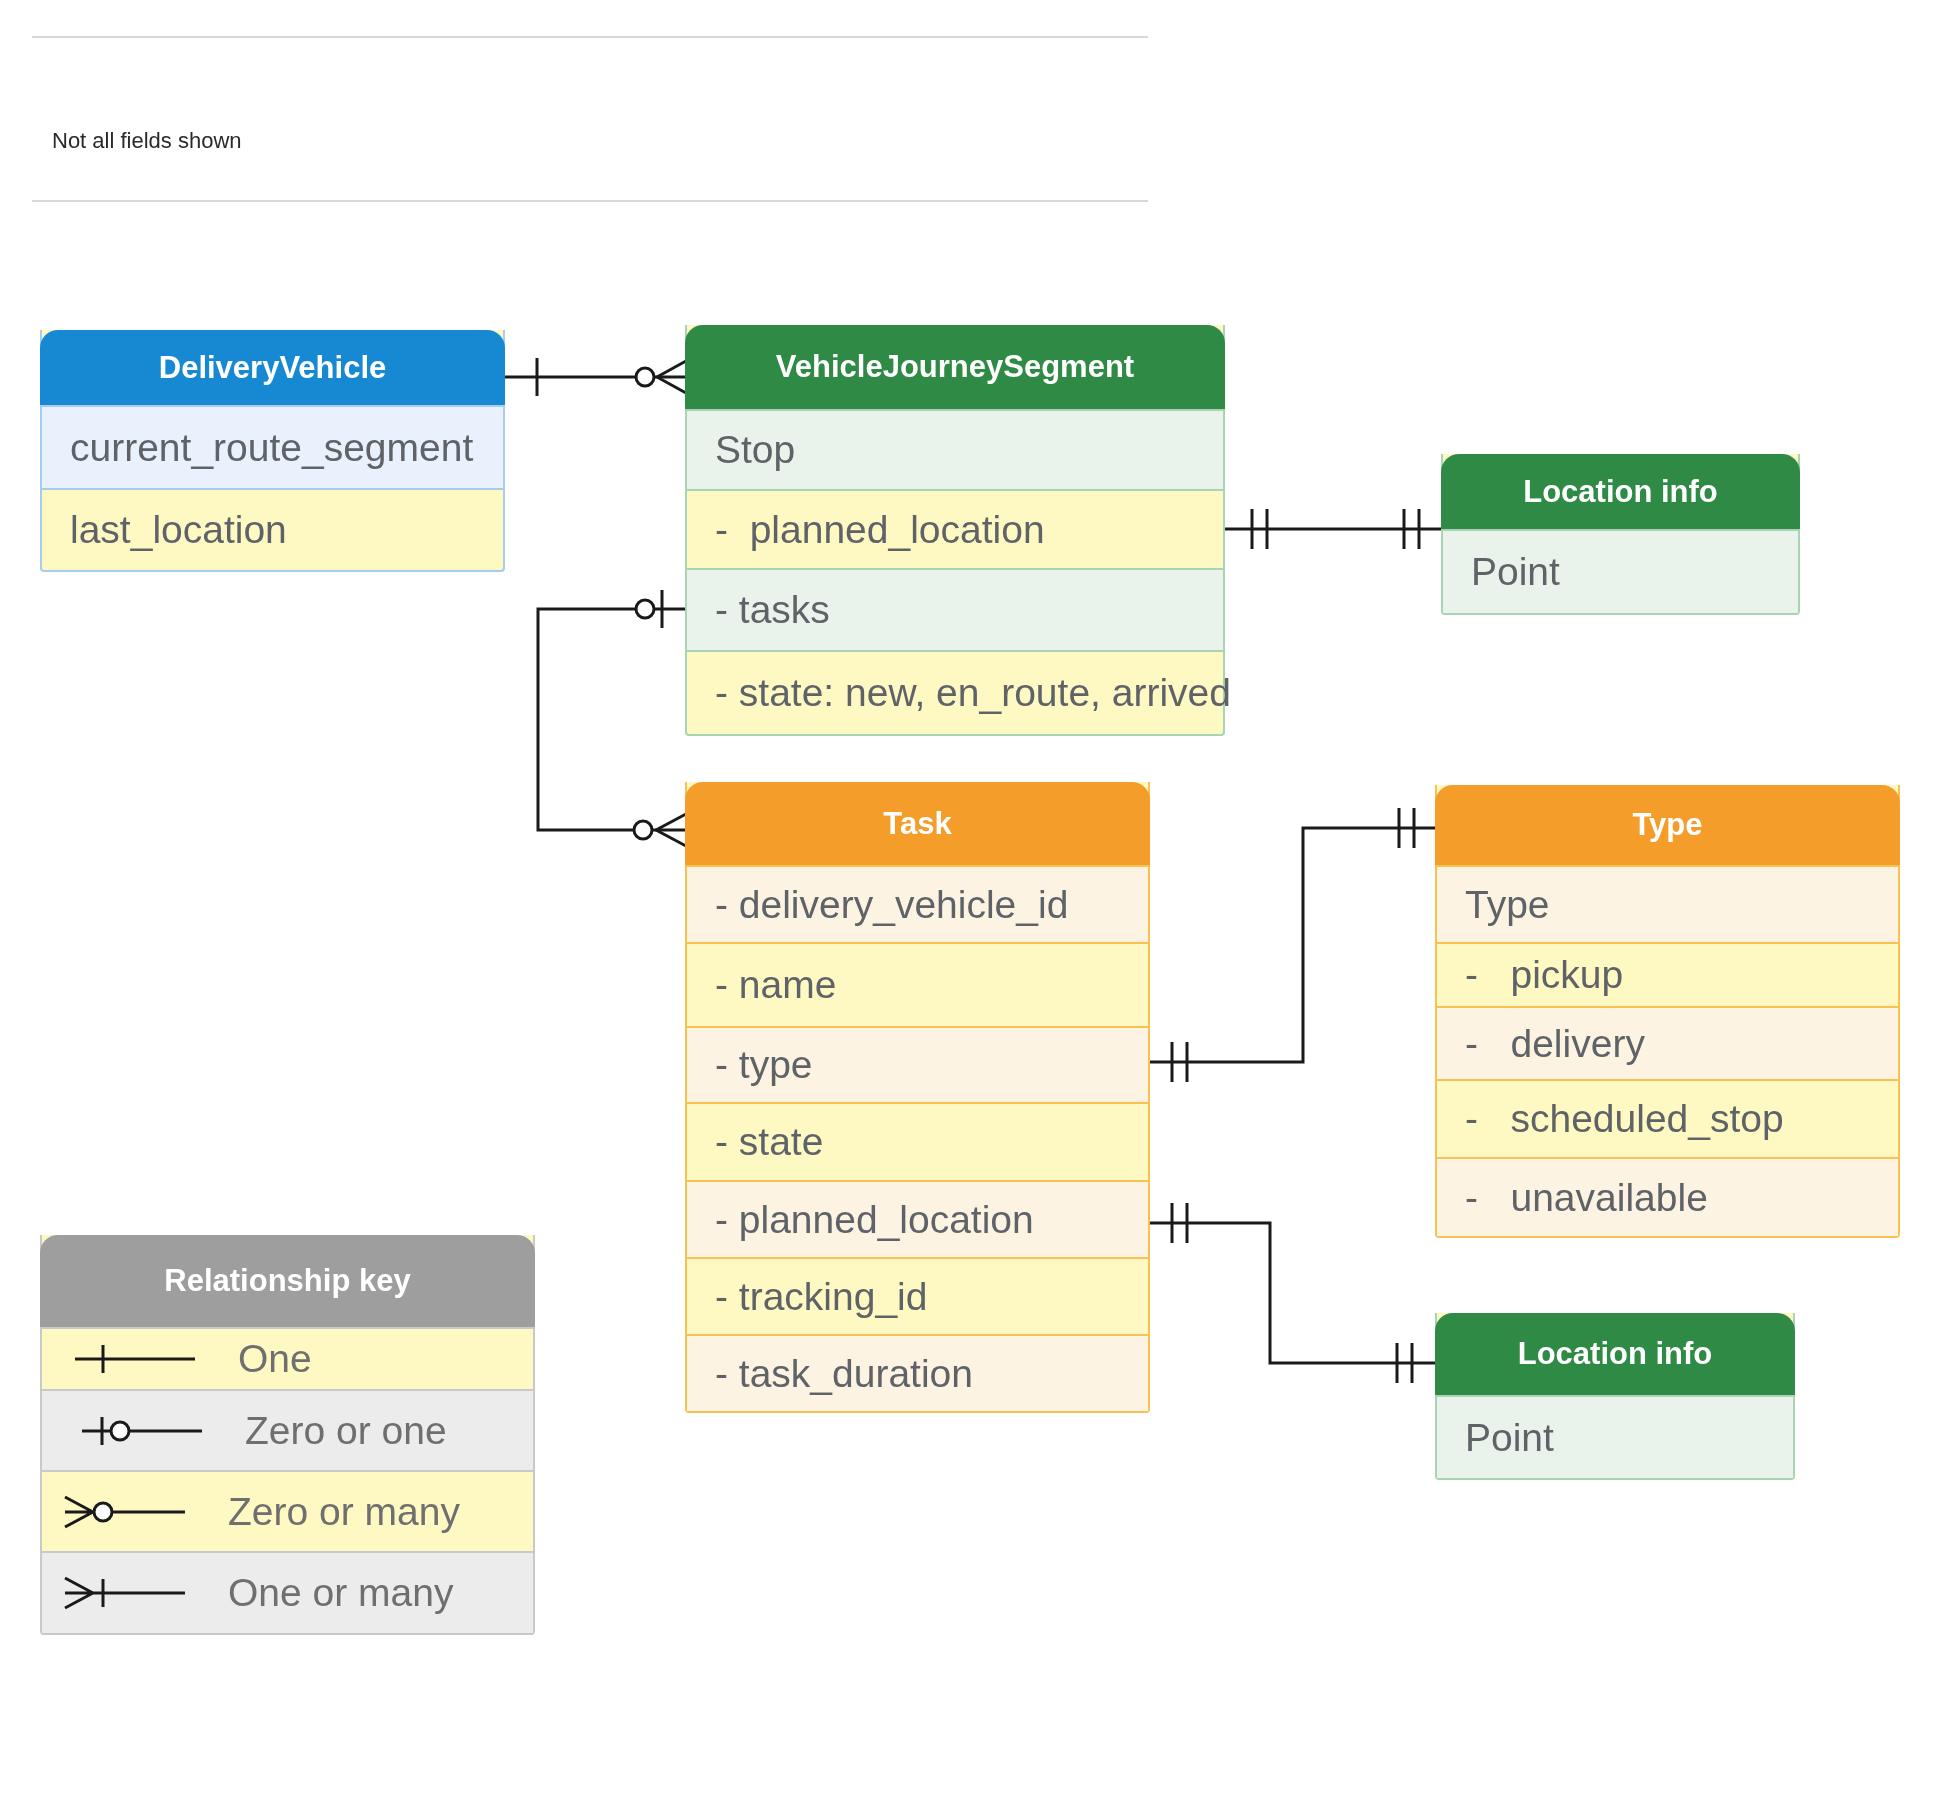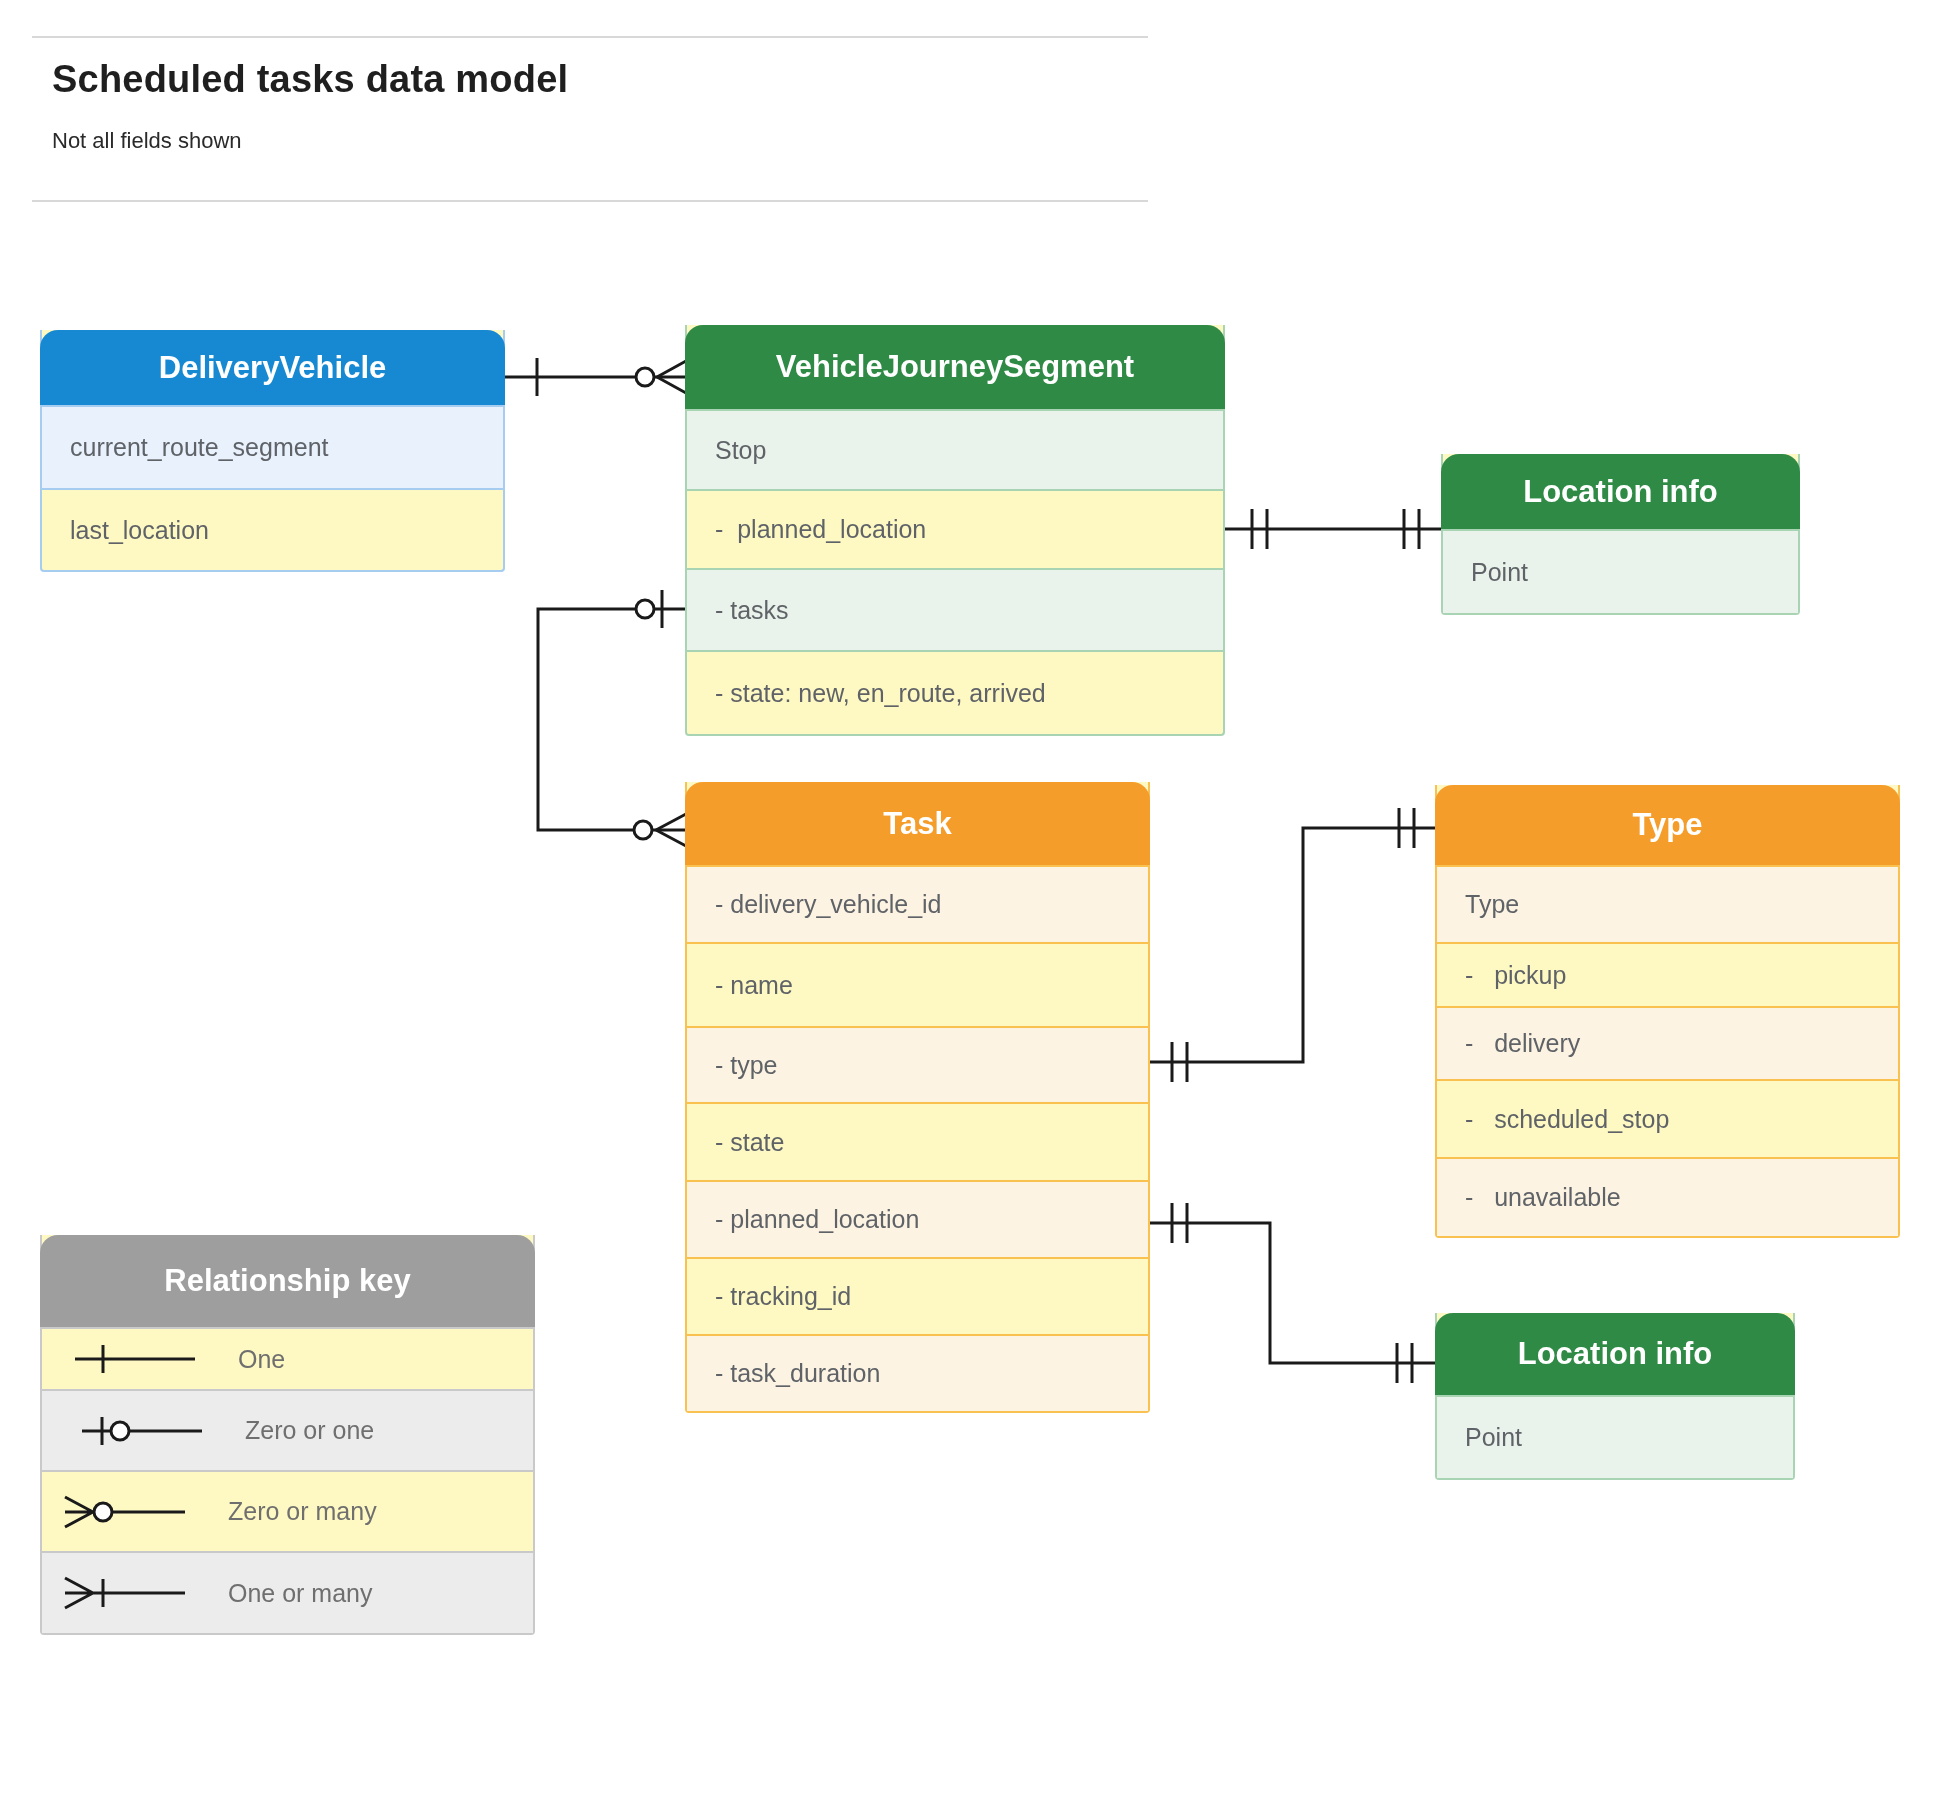--- a/index.html
+++ b/index.html
@@ -20,21 +20,21 @@
     border:2px solid var(--bd);border-top:none;border-radius:0 0 4px 4px;
   }
   .entity .hd{
     box-sizing:border-box;margin:-0px -2px 0 -2px;
     background:var(--hd);color:#ffffff;font-weight:700;font-size:31px;
     border-radius:18px 18px 0 0;display:flex;align-items:center;justify-content:center;
     position:relative;left:0;top:0;width:calc(100% + 4px);
   }
   .entity .row{
     box-sizing:border-box;display:flex;align-items:center;
-    font-size:25px;color:#5f6368;white-space:pre;padding-left:28px;
+    font-size:39px;color:#5f6368;white-space:pre;padding-left:28px;
     border-top:2px solid var(--bd);
   }
   .entity .row:first-of-type{border-top:none;}
   .entity .row.tint{background:var(--tint);}
   .e-blue  {--hd:#1789d2;--tint:#e8f1fc;--bd:#a6cdf0;}
   .e-green {--hd:#2f8a46;--tint:#e9f3eb;--bd:#a9d4b4;}
   .e-orange{--hd:#f59d2b;--tint:#fdf3e2;--bd:#f8c150;}
   .e-gray  {--hd:#9e9e9e;--tint:#ececec;--bd:#c9c9c9;}
   .e-gray .row{color:#6f6f6f;}
   .connectors{position:absolute;left:0;top:0;pointer-events:none;}
@@ -42,21 +42,20 @@
   .legend-label{margin-left:38px;}
   .sym{stroke:#1a1a1a;stroke-width:3;fill:none;}
   .sym-circle{stroke:#1a1a1a;stroke-width:3;fill:#ffffff;}
 </style>
 </head>
 <body>
 
 <div class="canvas">
 
   <div class="rule" style="left:32px;top:36px;width:1116px;"></div>
-  <div class="page-title">Scheduled tasks data model</div>
   <div class="page-subtitle">Not all fields shown</div>
   <div class="rule" style="left:32px;top:200px;width:1116px;"></div>
 
   <svg class="connectors" width="1940" height="1805" viewBox="0 0 1940 1805">
 
     <g>
       <path class="sym" d="M505,377 H685"></path>
       <path class="sym" d="M537,358 V396"></path>
       <path class="sym" d="M657,377 L686,361 M657,377 L686,393"></path>
       <circle class="sym-circle" cx="645" cy="377" r="9"></circle>

